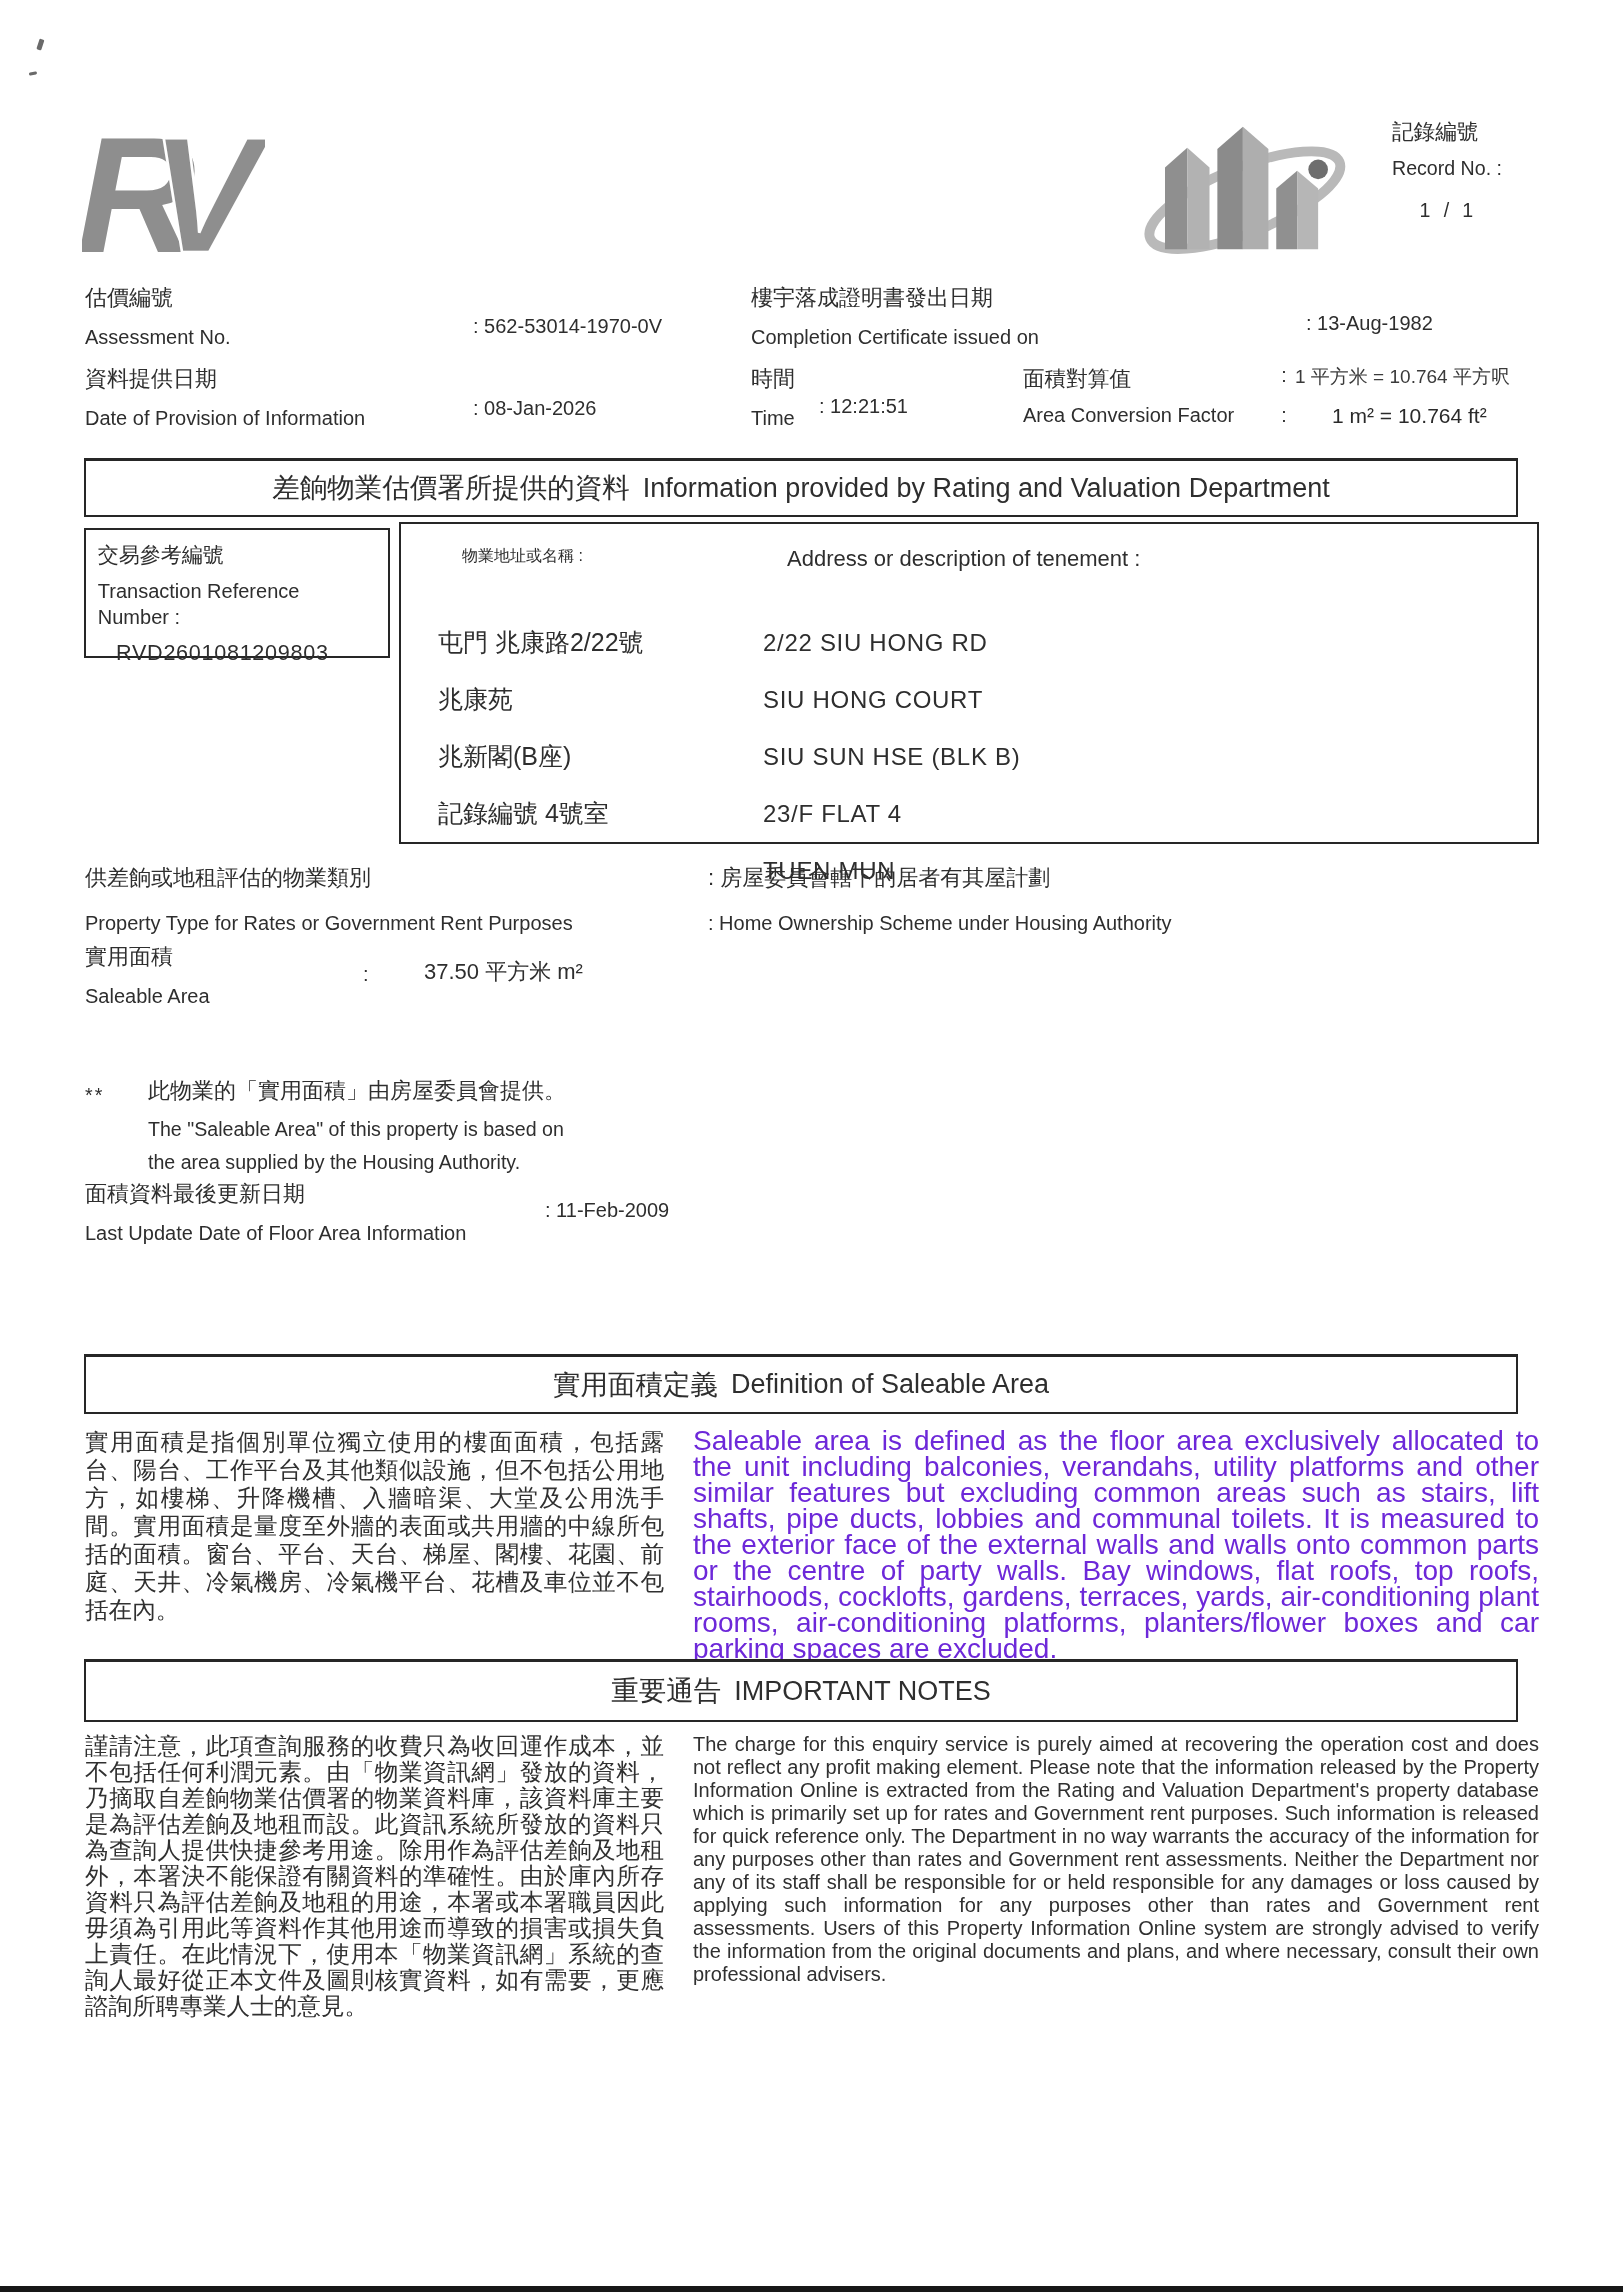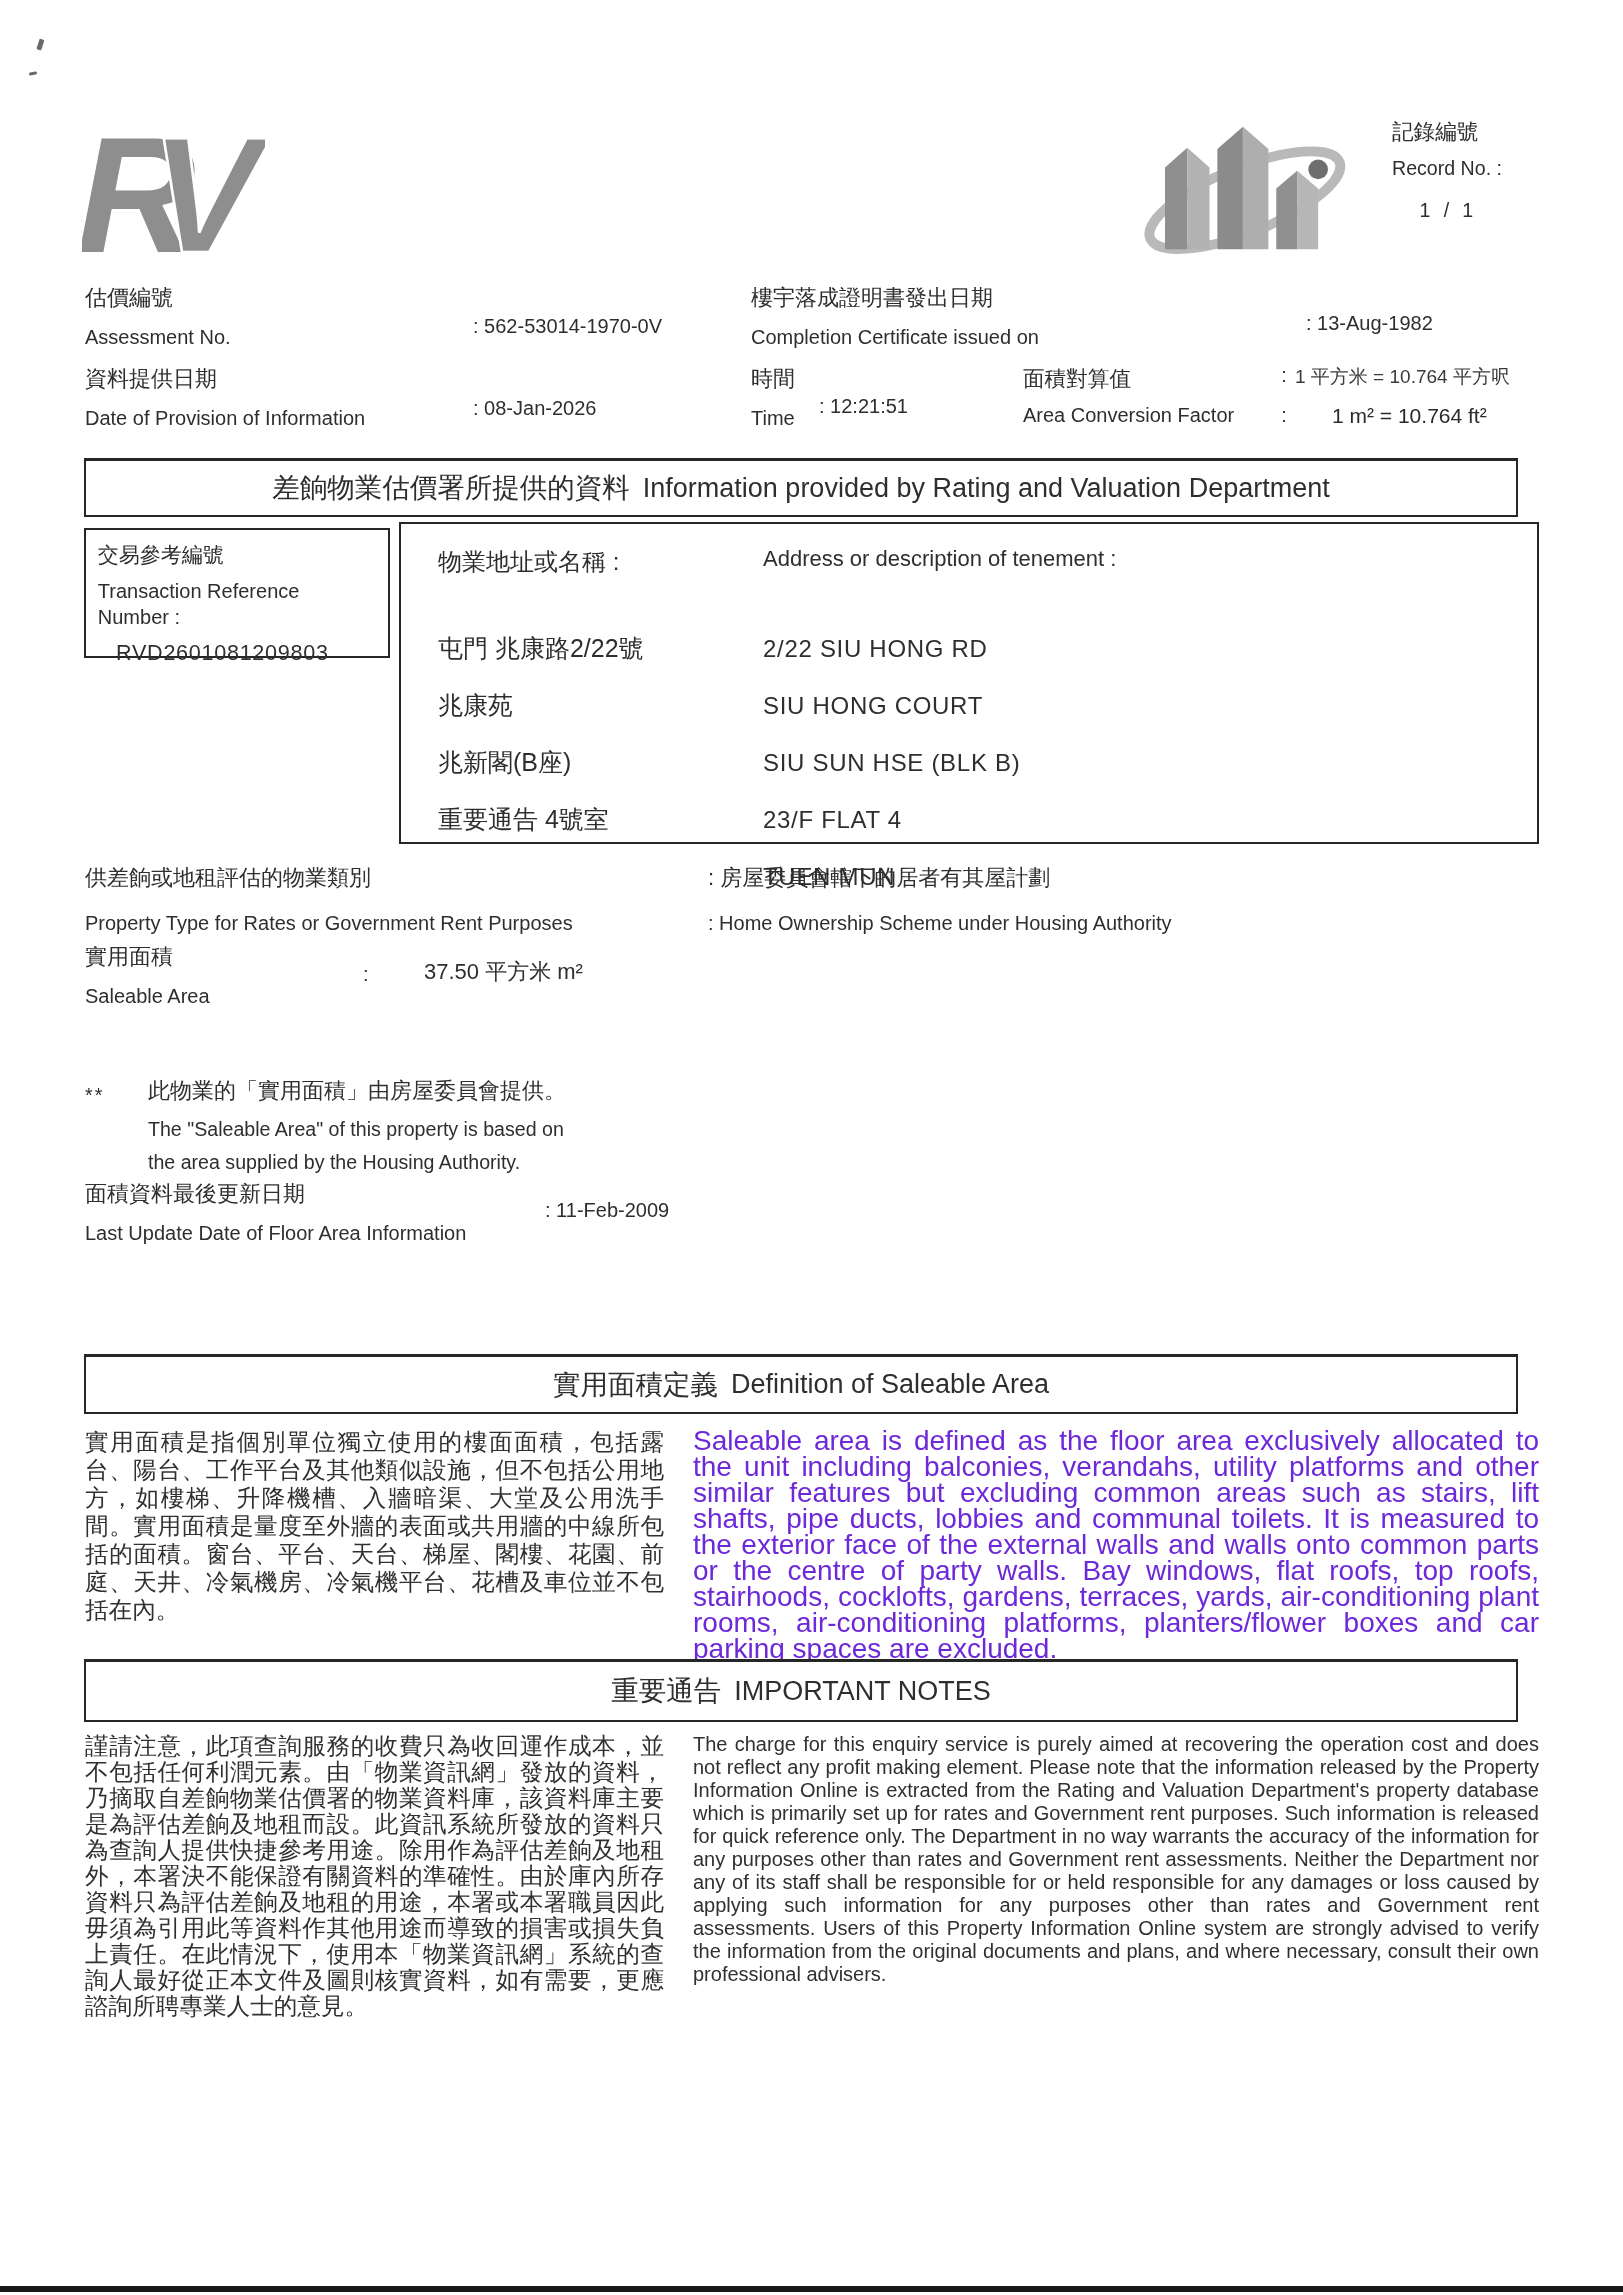--- a/index.html
+++ b/index.html
@@ -41,21 +41,21 @@
   .box1{padding:10.5px 11.8px;}
   .box1 .zh{font-size:21px;}
   .box1 .en{font-size:20px;line-height:26px;margin-top:9.2px;}
   .box1 .v{font-size:21.6px;margin:10.5px 0 0 18.3px;letter-spacing:0.7px;}
   .box2{padding:10.5px 11.8px;}
   .box2 .zh{font-size:20px;line-height:26px;}
   .box2 .en{font-size:20px;line-height:26px;margin-top:15.7px;}
   .box2 .v{font-size:21px;margin:11.8px 0 0 79px;letter-spacing:0.7px;}
   .addr{padding:22px 0 0 37px;box-sizing:border-box;}
   .addr-labels{display:flex;}
-  .addr-label-zh{font-size:24px;flex:0 0 325px;}
+  .addr-label-zh{font-size:16px;flex:0 0 325px;margin-left:24px;}
   .addr-label-en{font-size:22px;}
   .addr-cols{display:flex;margin-top:42px;}
   .addr-col-zh{flex:0 0 325px;font-size:25px;line-height:57px;}
   .addr-col-en{font-size:24px;line-height:57px;letter-spacing:0.7px;}
   
   .pt-zh{font-size:22px;}
   .pt-en{font-size:20px;}
   
   .fn-mark{font-size:19.6px;letter-spacing:2px;}
   .fn-zh{font-size:22px;}
@@ -154,21 +154,21 @@
   <div class="abs box addr" style="left:399px;top:522px;width:1140px;height:322px;">
     <div class="addr-labels">
       <div class="addr-label-zh">物業地址或名稱 :</div>
       <div class="addr-label-en">Address or description of tenement :</div>
     </div>
     <div class="addr-cols">
       <div class="addr-col-zh">
         <div>屯門 兆康路2/22號</div>
         <div>兆康苑</div>
         <div>兆新閣(B座)</div>
-        <div>重要通告 4號室</div>
+        <div>記錄編號 4號室</div>
       </div>
       <div class="addr-col-en">
         <div>2/22 SIU HONG RD</div>
         <div>SIU HONG COURT</div>
         <div>SIU SUN HSE (BLK B)</div>
         <div>23/F FLAT 4</div>
         <div>TUEN MUN</div>
       </div>
     </div>
   </div>

